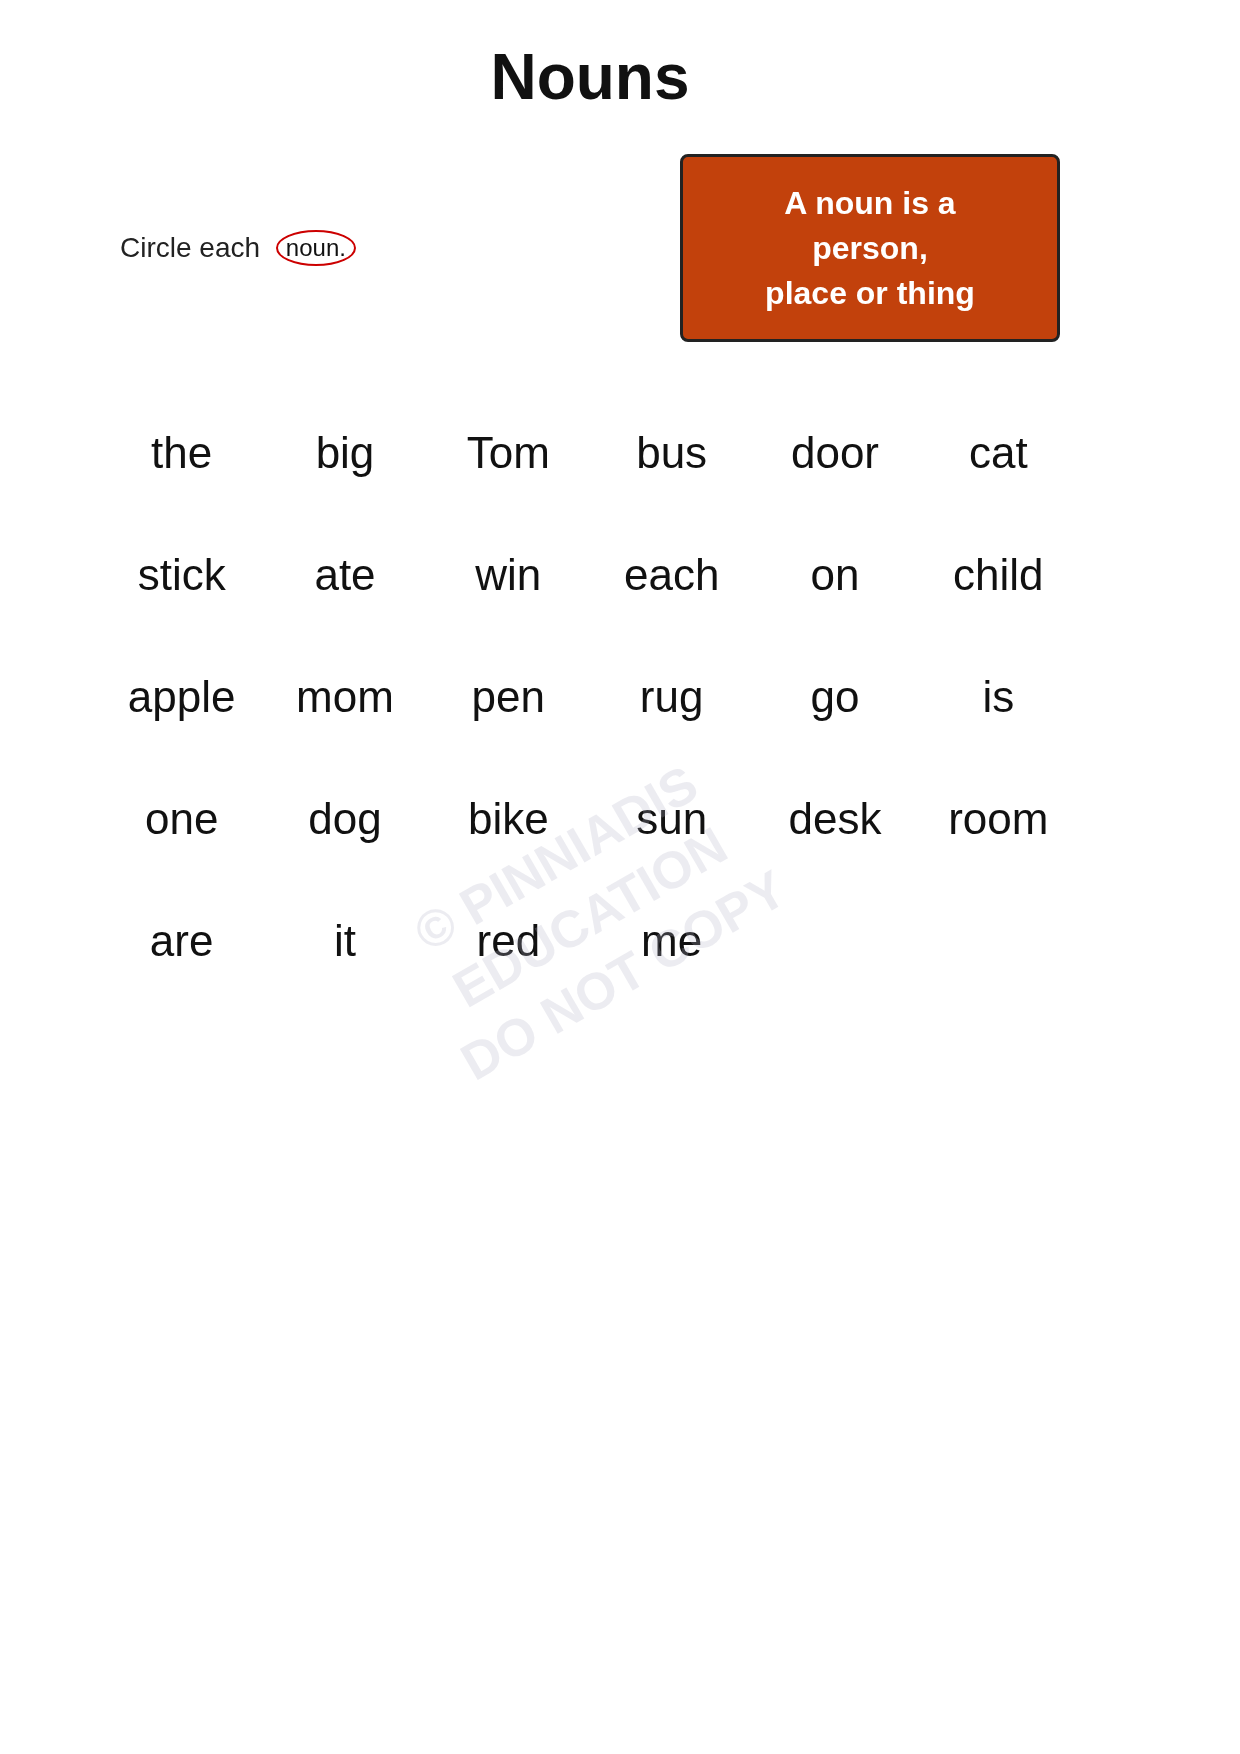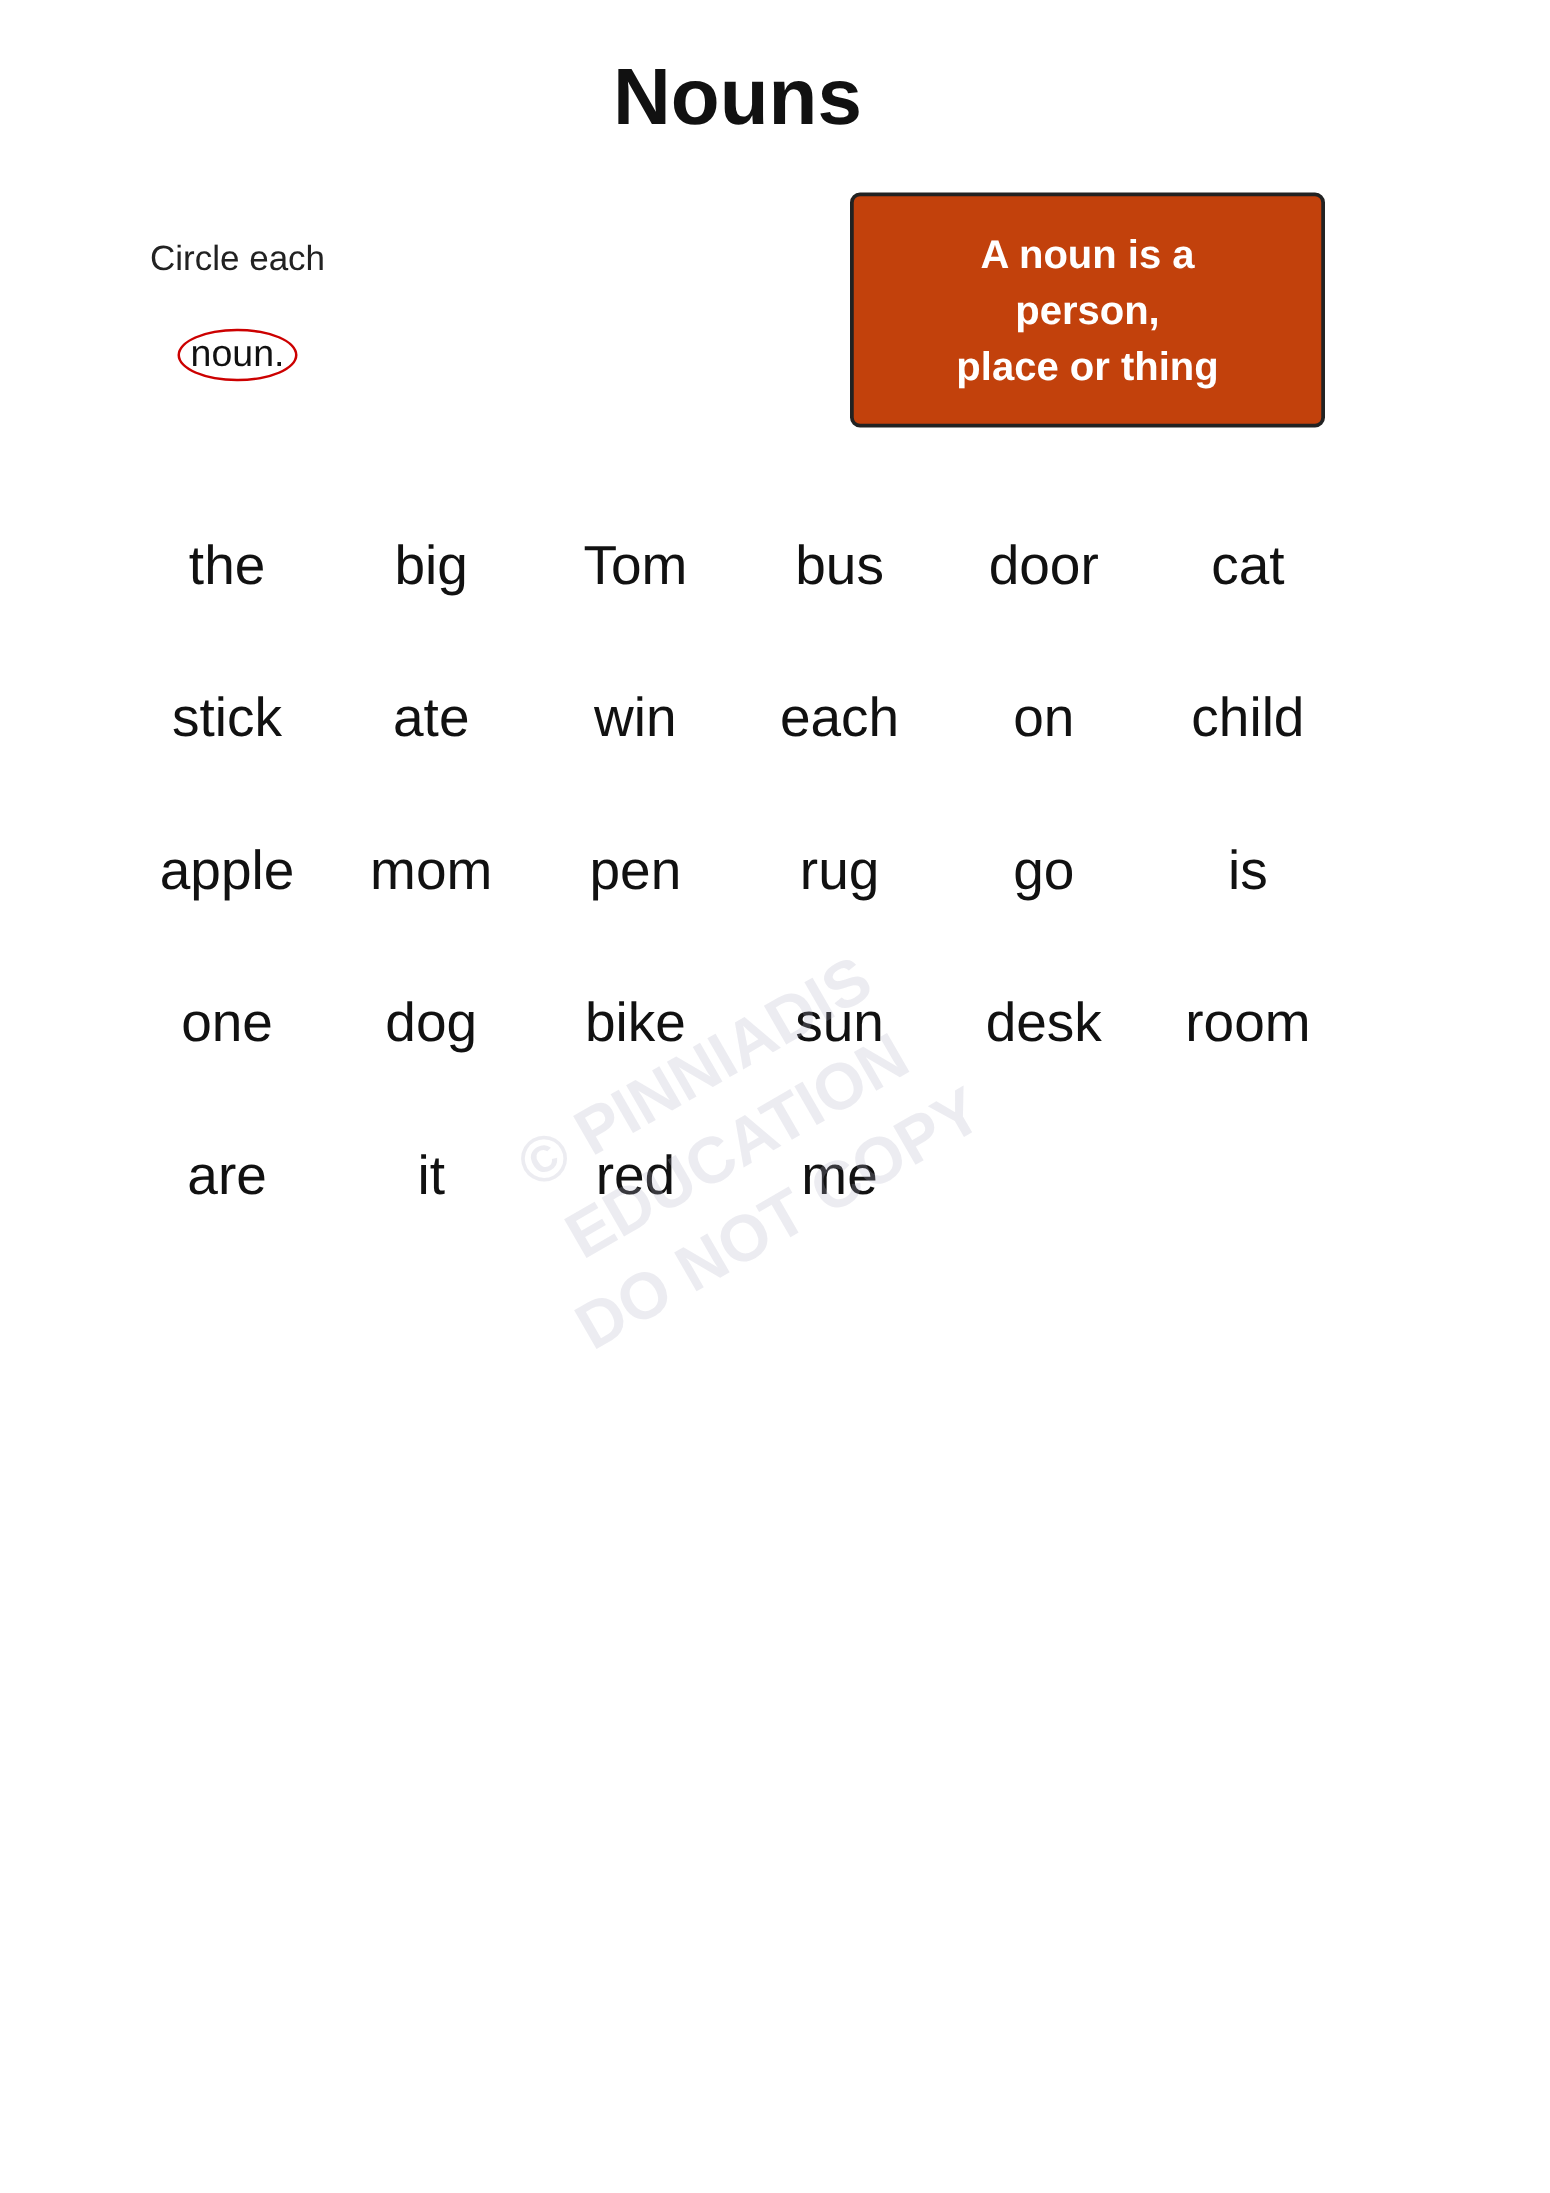--- a/index.html
+++ b/index.html
@@ -41,30 +41,29 @@
       margin-bottom: 50px;
       padding: 0 40px;
     }
 
     .instruction {
       font-size: 28px;
       color: #222222;
       display: flex;
       align-items: center;
       gap: 4px;
-      flex-direction: column;
     }
 
     .noun-circled {
       display: inline-block;
       border: 2.5px solid #cc0000;
       border-radius: 50%;
       padding: 2px 8px;
       color: #111111;
-      font-size: 30px;
+      font-size: 24px;
     }
 
     .definition-box {
       background: #c2410c;
       border: 3px solid #222222;
       border-radius: 8px;
       padding: 24px 40px;
       text-align: center;
       color: #ffffff;
       font-size: 32px;

